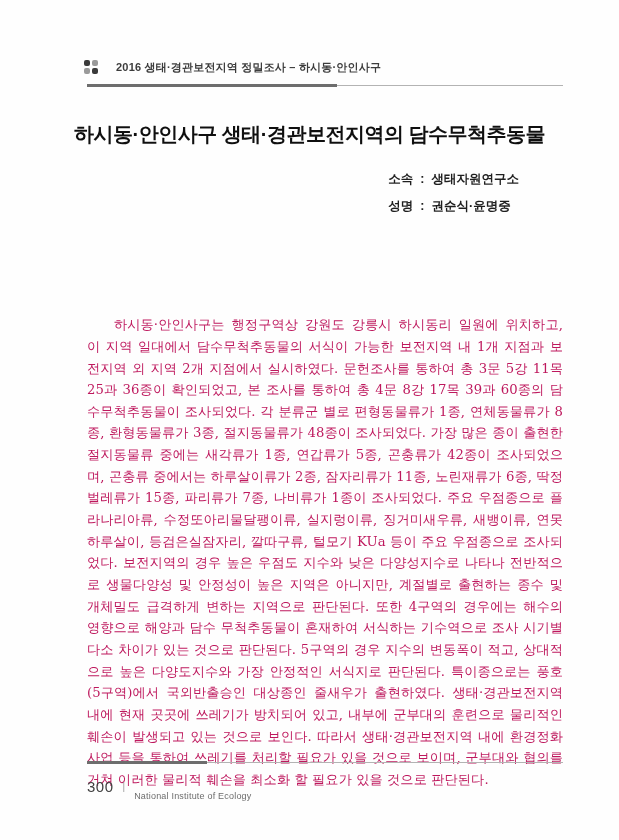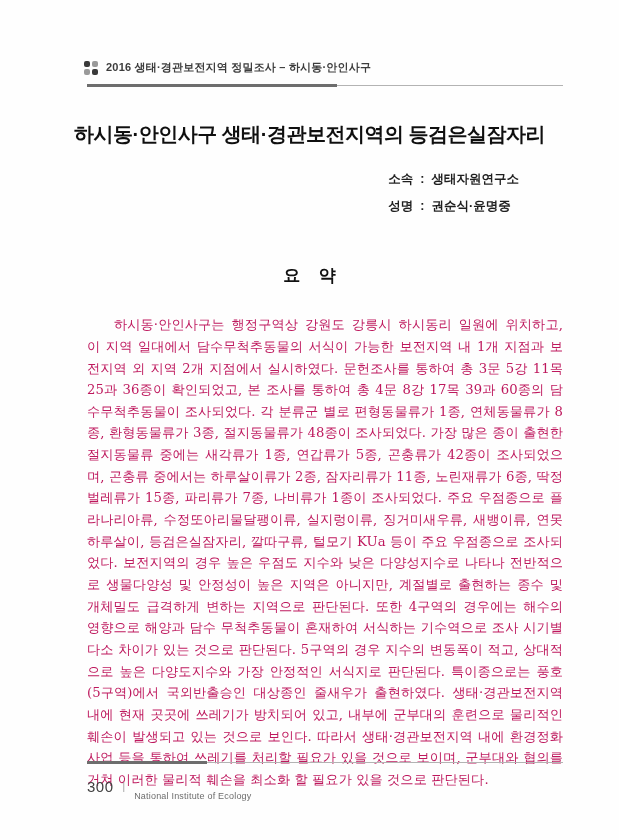--- a/index.html
+++ b/index.html
@@ -11,21 +11,21 @@
   }
   .page {
     position: relative;
     width: 619px; height: 840px;
     background: #fefefe;
   }
 
   
   .header-row {
     position: absolute; left: 84px; top: 60px;
-    display: flex; align-items: flex-end; gap: 8px;
+    display: flex; align-items: flex-start; gap: 18px;
   }
   .dots-icon {
     display: grid;
     grid-template-columns: 6px 6px;
     grid-template-rows: 6px 6px;
     gap: 2px;
   }
   .dots-icon i { display: block; width: 6px; height: 6px; border-radius: 2px; }
   .dots-icon i.d1 { background: #3a3a3a; }
   .dots-icon i.d2 { background: #9a9a9a; }
@@ -102,32 +102,31 @@
         <i class="d3"></i>
         <i class="d4"></i>
     </span>
     <span class="header-text">2016 생태·경관보전지역 정밀조사 – 하시동·안인사구</span>
   </div>
   <div class="rule header-rule">
     <span class="thick"></span>
       <span class="thin"></span>
   </div>
 
-  <h1 class="doc-title">하시동·안인사구 생태·경관보전지역의 등검은실잠자리</h1>
+  <h1 class="doc-title">하시동·안인사구 생태·경관보전지역의 담수무척추동물</h1>
 
   <div class="authors">
     <div>
       <span>소속</span><span class="colon">:</span><span>생태자원연구소</span>
     </div>
     <div>
       <span>성명</span><span class="colon">:</span><span>권순식·윤명중</span>
     </div>
   </div>
 
-  <h2 class="abstract-heading">요 약</h2>
   <p class="abstract-body">하시동·안인사구는 행정구역상 강원도 강릉시 하시동리 일원에 위치하고, 이 지역 일대에서 담수무척추동물의 서식이 가능한 보전지역 내 1개 지점과 보전지역 외 지역 2개 지점에서 실시하였다. 문헌조사를 통하여 총 3문 5강 11목 25과 36종이 확인되었고, 본 조사를 통하여 총 4문 8강 17목 39과 60종의 담수무척추동물이 조사되었다. 각 분류군 별로 편형동물류가 1종, 연체동물류가 8종, 환형동물류가 3종, 절지동물류가 48종이 조사되었다. 가장 많은 종이 출현한 절지동물류 중에는 새각류가 1종, 연갑류가 5종, 곤충류가 42종이 조사되었으며, 곤충류 중에서는 하루살이류가 2종, 잠자리류가 11종, 노린재류가 6종, 딱정벌레류가 15종, 파리류가 7종, 나비류가 1종이 조사되었다. 주요 우점종으로 플라나리아류, 수정또아리물달팽이류, 실지렁이류, 징거미새우류, 새뱅이류, 연못하루살이, 등검은실잠자리, 깔따구류, 털모기 KUa 등이 주요 우점종으로 조사되었다. 보전지역의 경우 높은 우점도 지수와 낮은 다양성지수로 나타나 전반적으로 생물다양성 및 안정성이 높은 지역은 아니지만, 계절별로 출현하는 종수 및 개체밀도 급격하게 변하는 지역으로 판단된다. 또한 4구역의 경우에는 해수의 영향으로 해양과 담수 무척추동물이 혼재하여 서식하는 기수역으로 조사 시기별 다소 차이가 있는 것으로 판단된다. 5구역의 경우 지수의 변동폭이 적고, 상대적으로 높은 다양도지수와 가장 안정적인 서식지로 판단된다. 특이종으로는 풍호(5구역)에서 국외반출승인 대상종인 줄새우가 출현하였다. 생태·경관보전지역 내에 현재 곳곳에 쓰레기가 방치되어 있고, 내부에 군부대의 훈련으로 물리적인 훼손이 발생되고 있는 것으로 보인다. 따라서 생태·경관보전지역 내에 환경정화사업 등을 통하여 쓰레기를 처리할 필요가 있을 것으로 보이며, 군부대와 협의를 거쳐 이러한 물리적 훼손을 최소화 할 필요가 있을 것으로 판단된다.</p>
 
   <div class="rule footer-rule">
     <span class="thick"></span>
       <span class="thin"></span>
   </div>
   <div class="footer-row">
     <span class="footer-page-number">300</span>
     <span class="footer-sep">|</span>
     <span class="footer-org">National Institute of Ecology</span>

